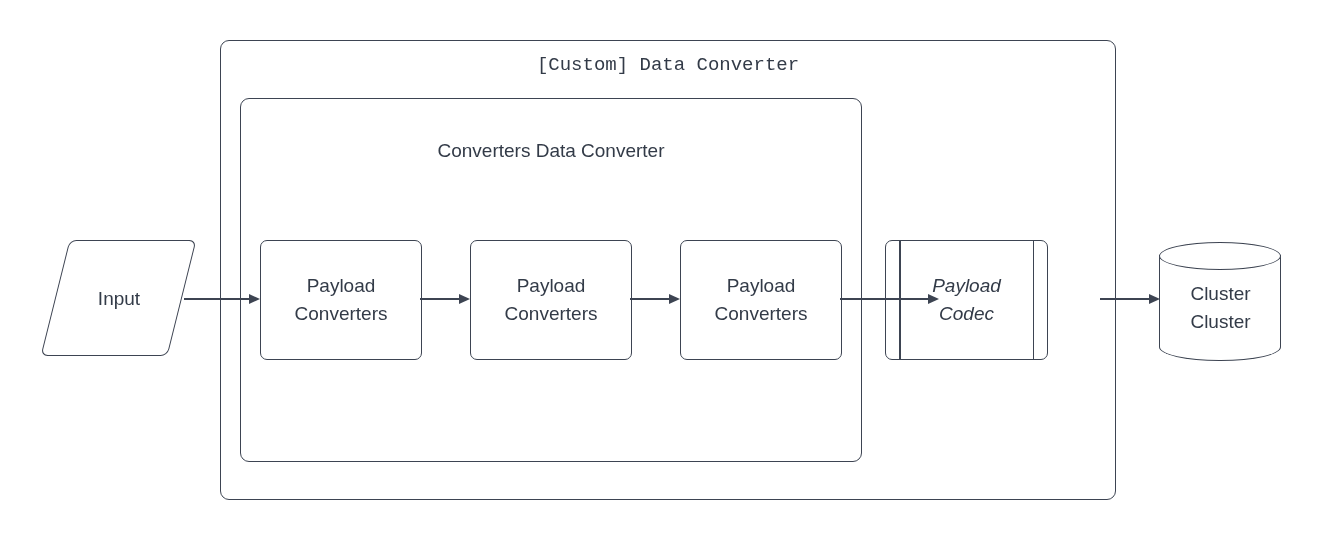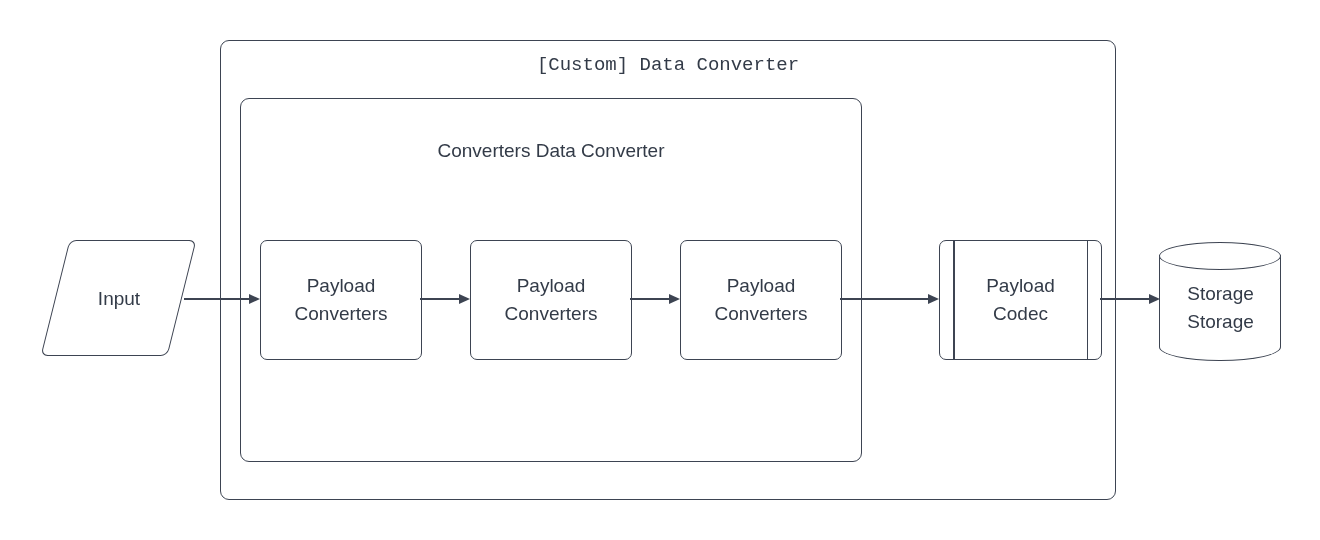--- a/index.html
+++ b/index.html
@@ -45,21 +45,21 @@
     display:flex;align-items:center;justify-content:center;
     text-align:center;
     font-size:19px;line-height:28px;
   }
   .pbox span{display:block;width:112px;}
   .pc1{left:260px;}
   .pc2{left:470px;}
   .pc3{left:680px;}
 
   
-  .codec{left:939px;width:161px;}
+  .codec{left:885px;width:161px;font-style:italic;}
   .codec span{width:92px;position:relative;z-index:2;}
   .codec-bar{
     position:absolute;top:0;bottom:0;width:1.5px;
     background:var(--stroke);
   }
   .codec-bar-left{left:13px;}
   .codec-bar-right{right:13px;}
 
   
   .para-wrap{position:absolute;left:40px;top:240px;width:158px;height:117px;}
@@ -152,21 +152,21 @@
   <div class="pbox codec">
     <div class="codec-bar codec-bar-left"></div>
     <div class="codec-bar codec-bar-right"></div>
     <span>Payload Codec</span>
   </div>
 
   <div class="cylinder">
     <div class="cyl-top"></div>
     <div class="cyl-body"></div>
     <div class="cyl-label">
-      <span>Storage Storage</span>
+      <span>Cluster Cluster</span>
     </div>
   </div>
 
   <div class="arrow arr1"></div>
   <div class="arrow arr2"></div>
   <div class="arrow arr3"></div>
   <div class="arrow arr4"></div>
   <div class="arrow arr5"></div>
 
 </div>

